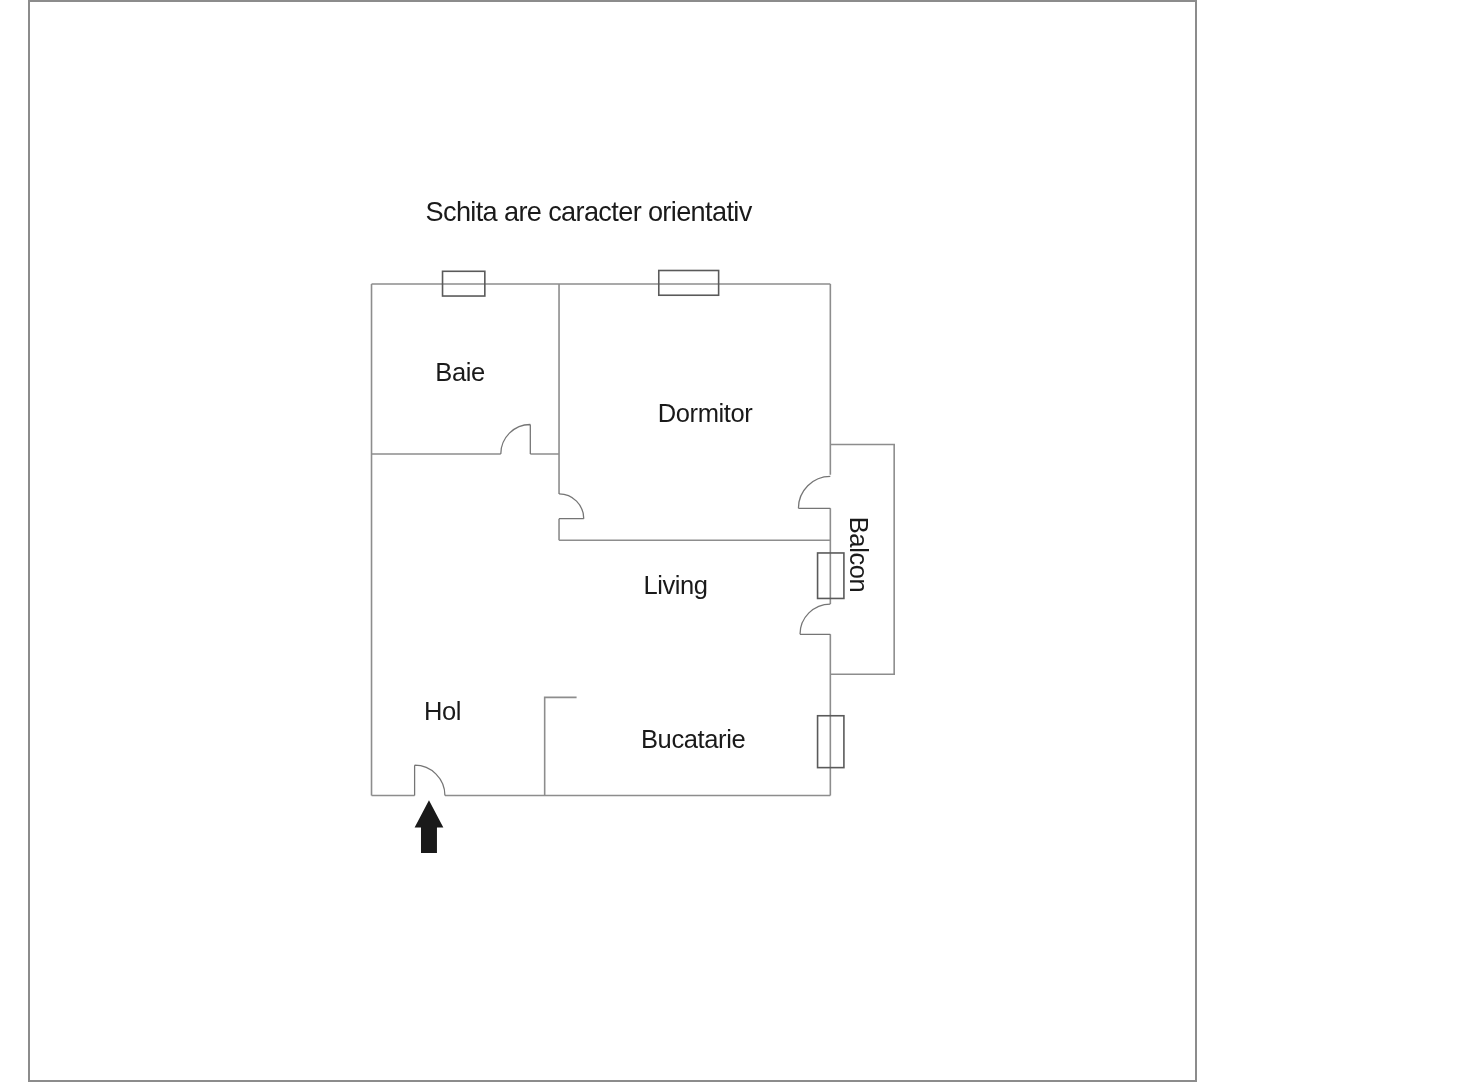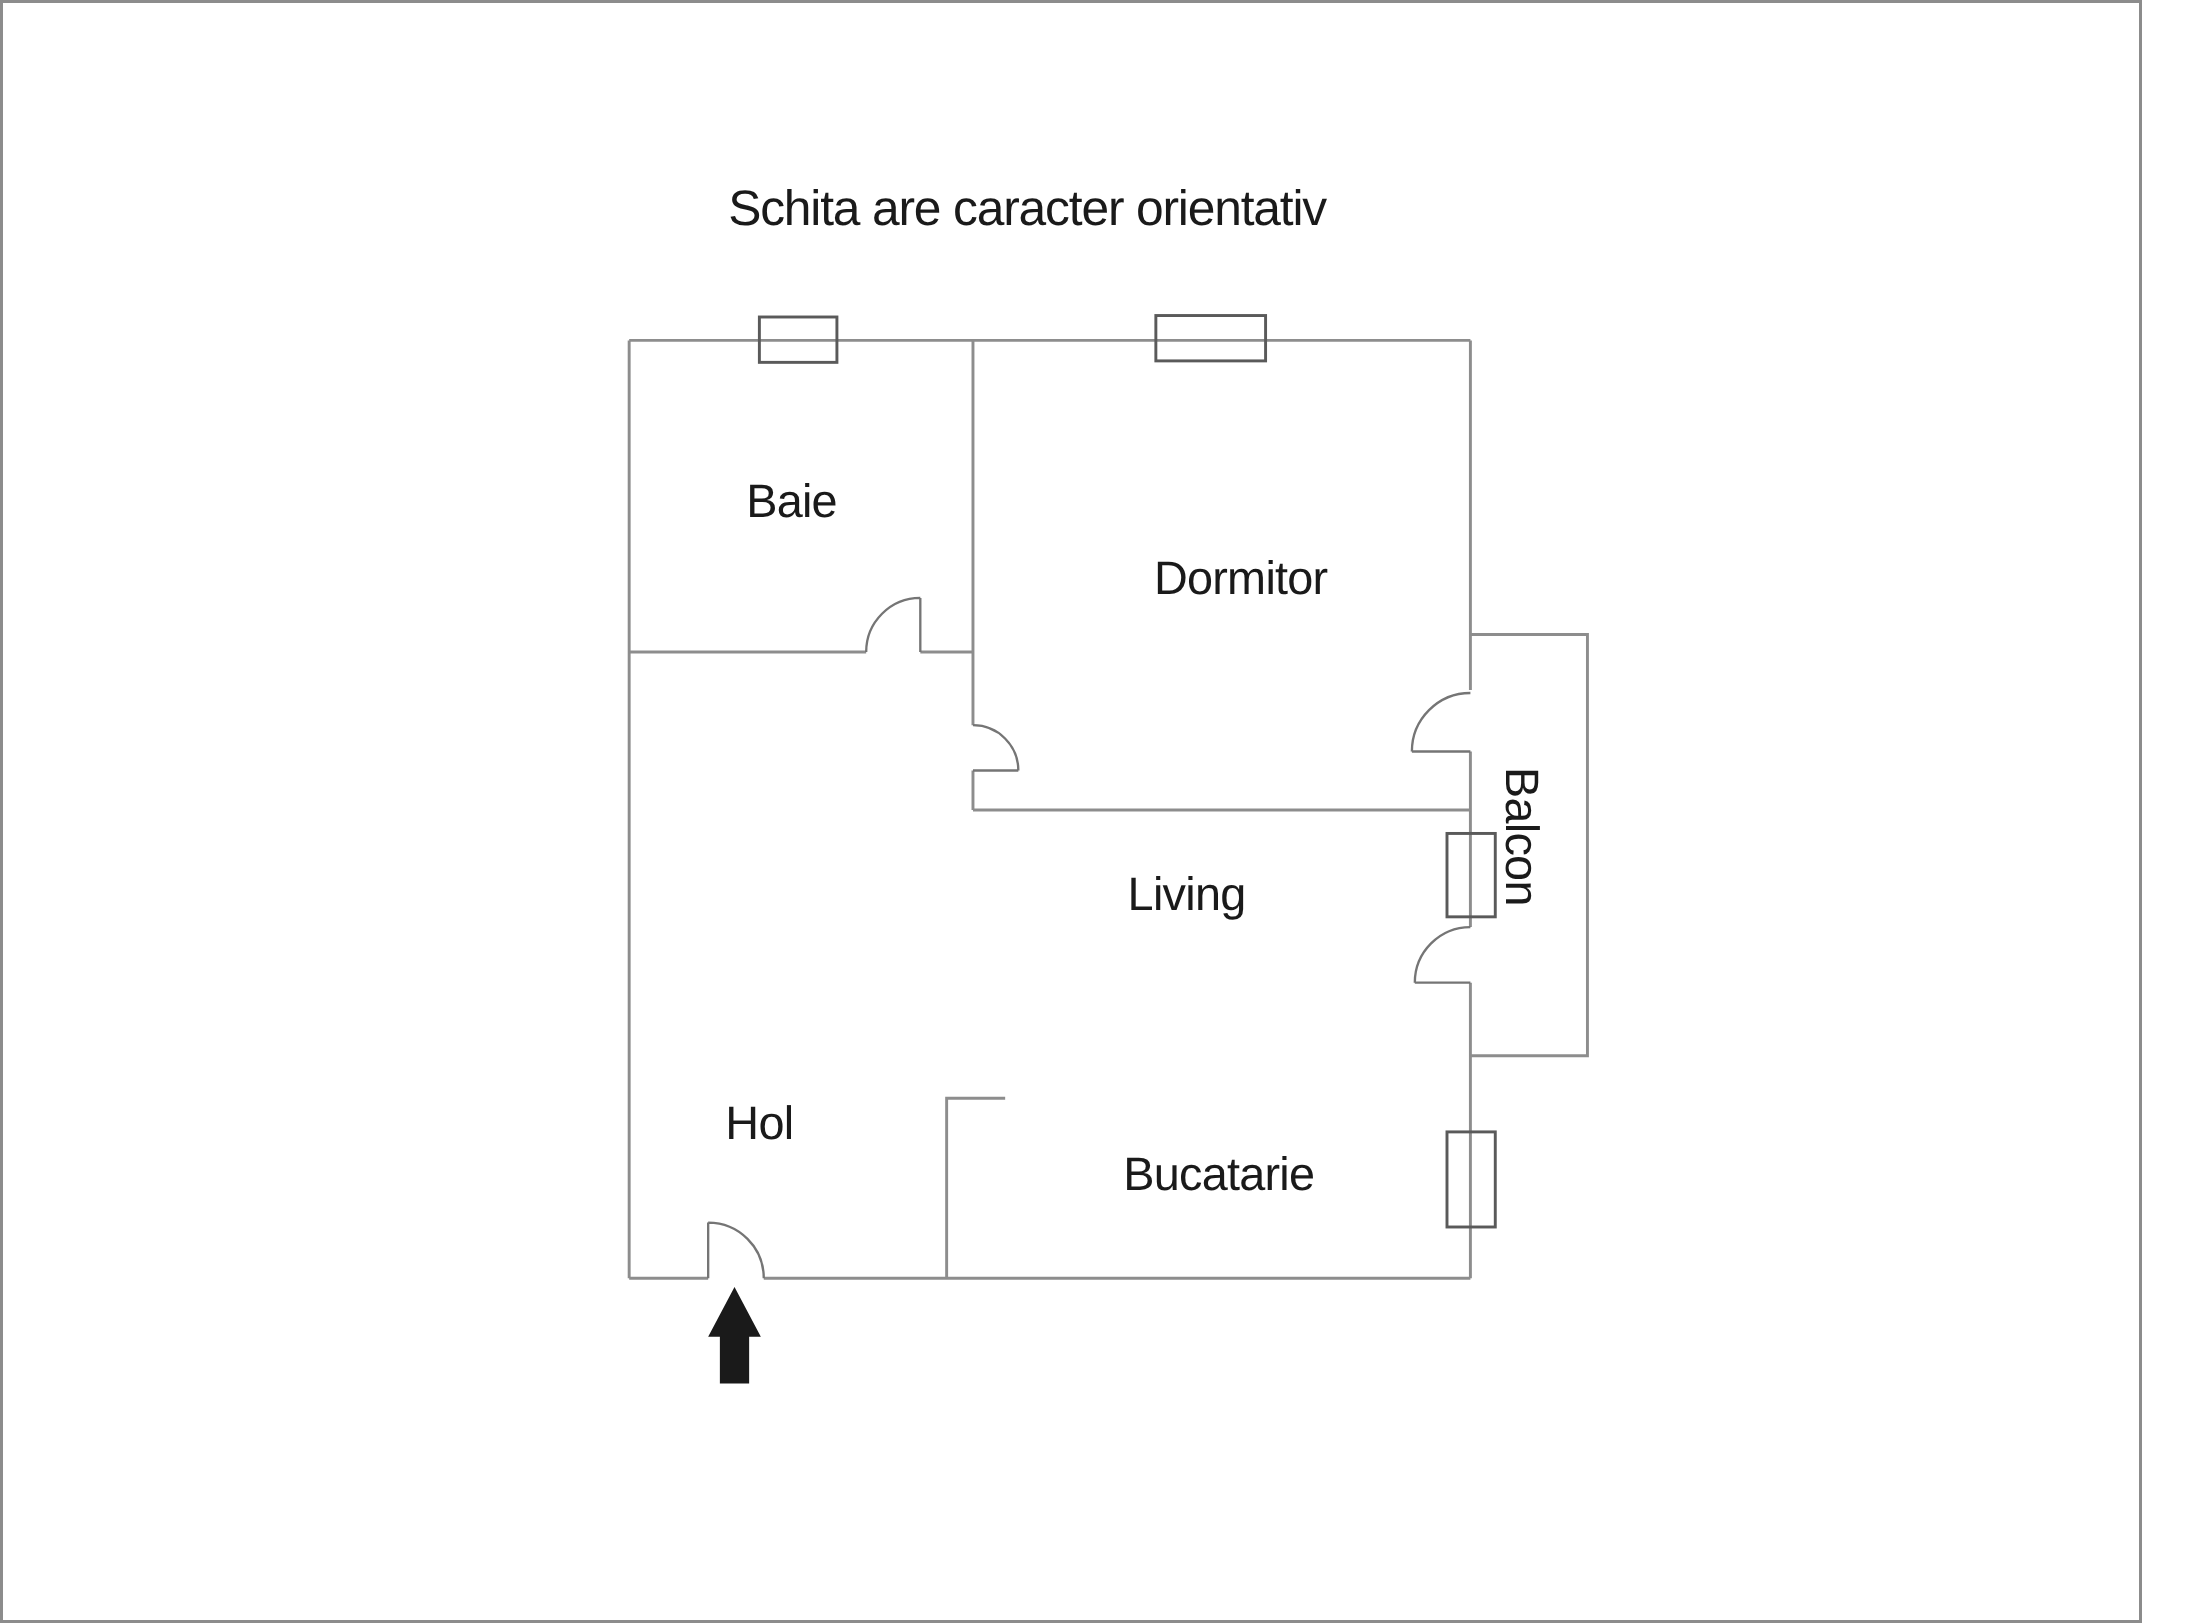--- a/index.html
+++ b/index.html
@@ -1,23 +1,24 @@
 <!DOCTYPE html>
 <html style="--page_border: #8c8c8c; --page_bg: #ffffff; --wall: #8d8d8d; --window: #5a5a5a; --door: #757575; --text: #1a1a1a; --arrow: #1a1a1a;"><head>
 <meta charset="utf-8">
 <style>
   html, body { margin: 0; padding: 0; background: #fff; }
   .page {
     position: relative;
-    width: 1428px;
+    width: 1169px;
     height: 1082px;
     box-sizing: border-box;
     border: 2px solid var(--page_border, #8c8c8c);
     background: var(--page_bg, #ffffff);
     font-family: "Liberation Sans", sans-serif;
+    margin-left: 28px;
   }
   svg { display: block; width: 100%; height: 100%; }
   .wall   { stroke: var(--wall, #8d8d8d);   stroke-width: 2;   fill: none; }
   .window { stroke: var(--window, #5a5a5a); stroke-width: 2;   fill: none; }
   .door   { stroke: var(--door, #757575);   stroke-width: 1.6; fill: none; }
   .arrow  { fill: var(--arrow, #1a1a1a); stroke: none; }
   .label  {
     fill: var(--text, #1a1a1a);
     font-family: "Liberation Sans", sans-serif;
     font-size: 32px;

